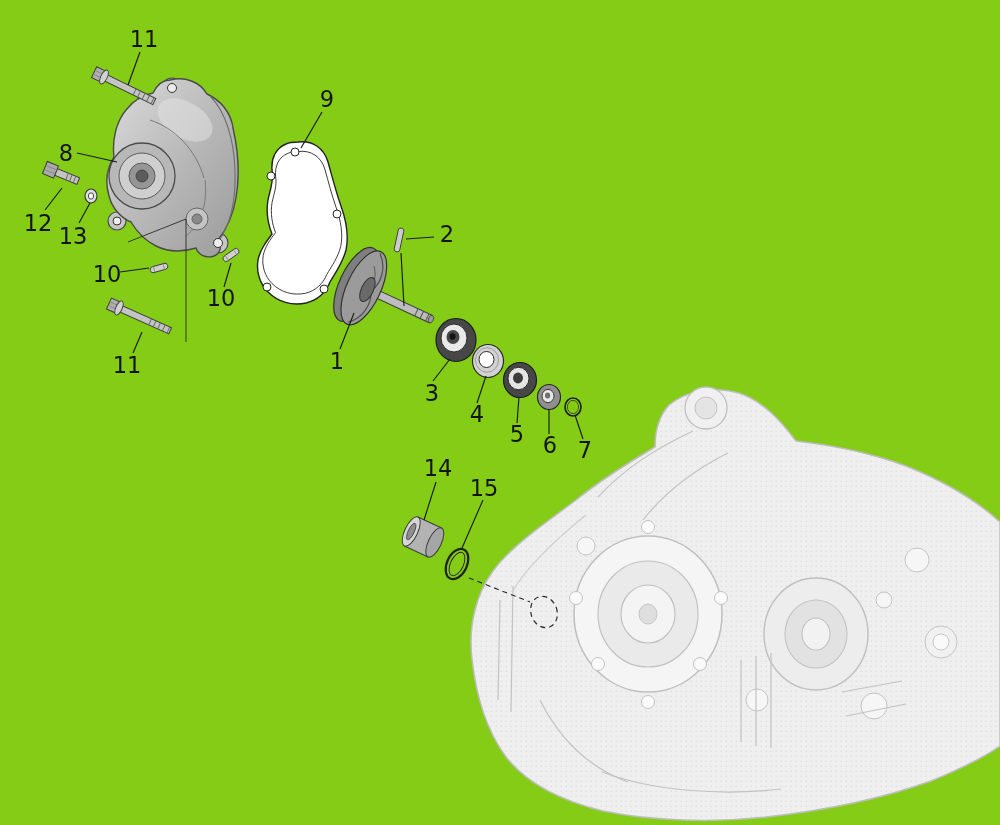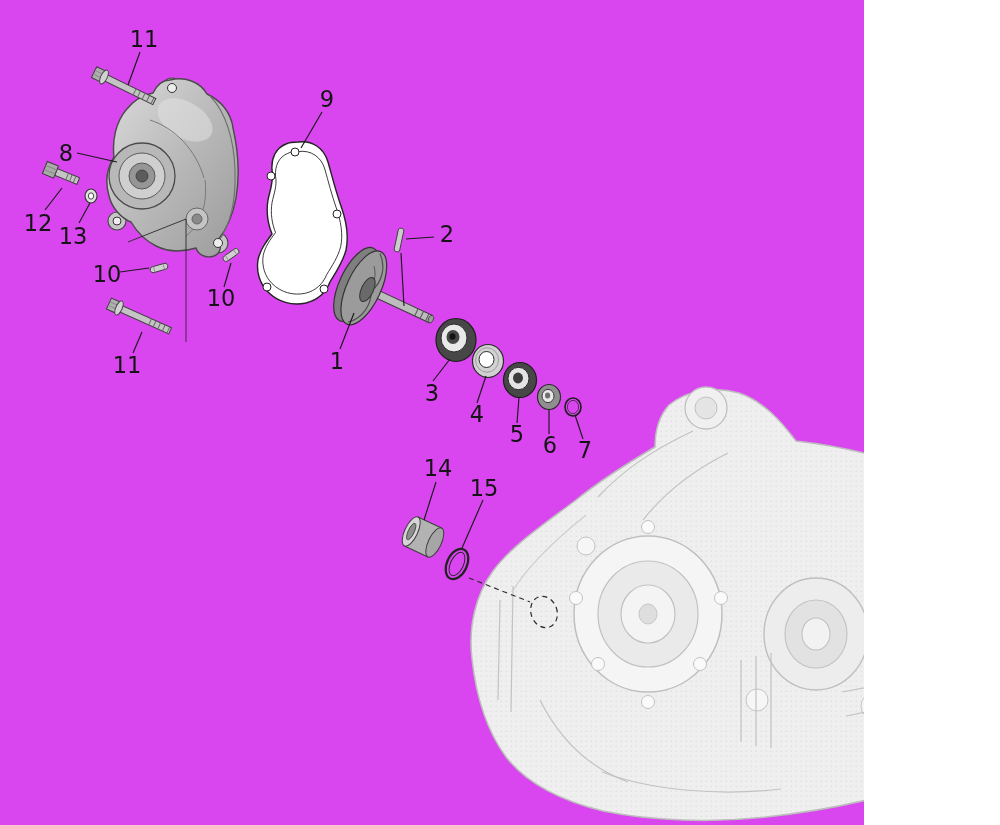--- a/index.html
+++ b/index.html
@@ -2,23 +2,23 @@
 <html><head>
 <meta charset="utf-8">
 <style>
   html, body {
     margin: 0;
     padding: 0;
     background: #ffffff;
   }
   .stage {
     position: relative;
-    width: 864px;
+    width: 1000px;
     height: 825px;
-    background: #d946ef;
+    background: #84cc16;
     overflow: hidden;
     font-family: "DejaVu Sans", sans-serif;
   }
   svg { display: block; }
   .callout {
     font-family: "DejaVu Sans", sans-serif;
     font-size: 22.5px;
     fill: #141414;
     user-select: none;
   }

